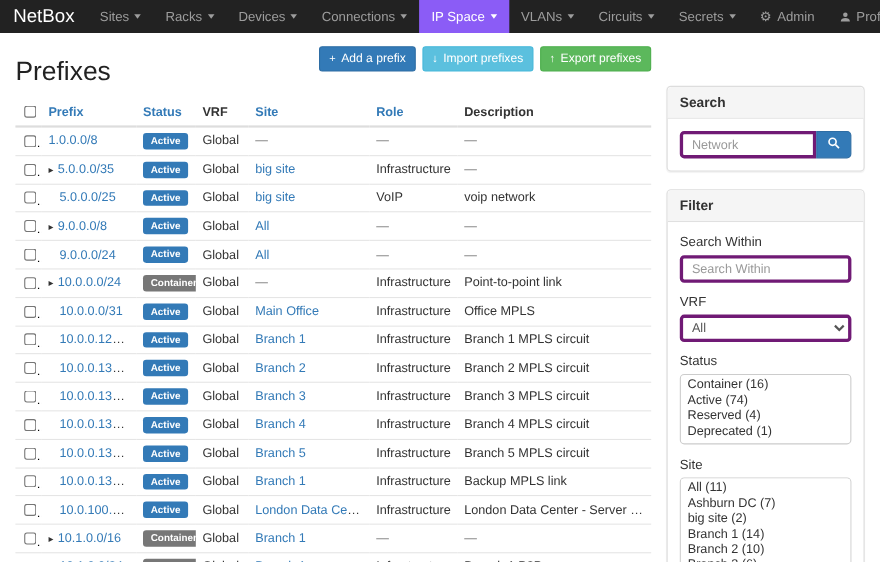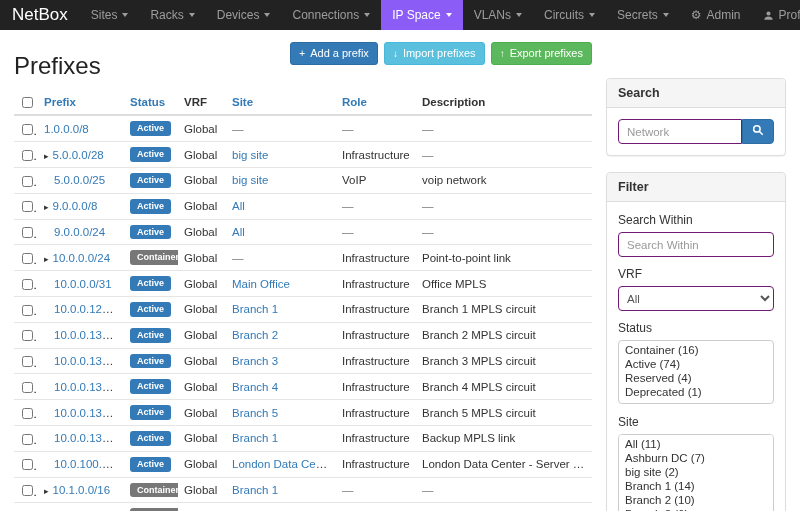--- a/index.html
+++ b/index.html
@@ -39,21 +39,21 @@
   .label-badge { display: inline-block; font-size: 9px; font-weight: bold; color: #fff; padding: 2px 7px; border-radius: 3px; line-height: 1.2; cursor: pointer; }
   .dash { color: #777; }
   .arrow { color: #333; font-size: 9px; margin-right: 4px; cursor: pointer; }
 
   
   .sidebar { width: 180px; margin-left: 14px; margin-top: 48px; flex-shrink: 0; }
   .panel { border: 1px solid #ddd; border-radius: 4px; margin-bottom: 16px; box-shadow: 0 1px 1px rgba(0,0,0,.05); background: #fff; }
   .panel-heading { background: #f5f5f5; border-bottom: 1px solid #ddd; padding: 7px 11px; font-size: 12.5px; font-weight: bold; color: #333; border-radius: 4px 4px 0 0; }
   .panel-body { padding: 11px; }
   .input-group { display: flex; }
-  .form-input { width: 100%; height: 25px; border: 1px solid #701a75; border-radius: 4px; padding: 3px 8px; font-size: 11.5px; color: #555; font-family: inherit; background: #fff; }
+  .form-input { width: 100%; height: 25px; border: 3px solid #701a75; border-radius: 4px; padding: 3px 8px; font-size: 11.5px; color: #555; font-family: inherit; background: #fff; }
   .form-input::placeholder { color: #999; }
   .input-group .form-input { border-radius: 4px 0 0 4px; flex: 1; min-width: 0; }
   .search-btn { width: 32px; height: 25px; background: #337ab7; border: 1px solid #2e6da4; border-radius: 0 4px 4px 0; display: flex; align-items: center; justify-content: center; cursor: pointer; flex-shrink: 0; }
   .filter-label { display: block; font-size: 12px; color: #333; margin: 10px 0 5px; }
   .filter-label.first { margin-top: 0; }
   select.form-input { padding: 3px 4px; cursor: pointer; }
   select[multiple] { width: 100%; border: 1px solid #ccc; border-radius: 4px; font-size: 11.5px; color: #333; font-family: inherit; padding: 2px 0; overflow-y: scroll; }
   select[multiple] option { padding: 1px 6px; }
   #status-select { height: 64px; }
   #site-select { height: 92px; }
@@ -163,21 +163,21 @@
               <td class="check-cell"><input type="checkbox" style=""></td>
               <td style="padding-left: 6px;"><a class="link">1.0.0.0/8</a></td>
               <td><span class="label-badge" style="background: rgb(51, 122, 183);">Active</span></td>
               <td>Global</td>
               <td class="dash">—</td>
               <td class="dash">—</td>
               <td class="dash">—</td>
             </tr>
             <tr>
               <td class="check-cell"><input type="checkbox" style=""></td>
-              <td style="padding-left: 6px;"><span class="arrow">▸</span><a class="link">5.0.0.0/28</a></td>
+              <td style="padding-left: 6px;"><span class="arrow">▸</span><a class="link">5.0.0.0/35</a></td>
               <td><span class="label-badge" style="background: rgb(51, 122, 183);">Active</span></td>
               <td>Global</td>
               <td><a class="link">big site</a></td>
               <td>Infrastructure</td>
               <td class="dash">—</td>
             </tr>
             <tr>
               <td class="check-cell"><input type="checkbox" style=""></td>
               <td style="padding-left: 16px;"><a class="link">5.0.0.0/25</a></td>
               <td><span class="label-badge" style="background: rgb(51, 122, 183);">Active</span></td>

